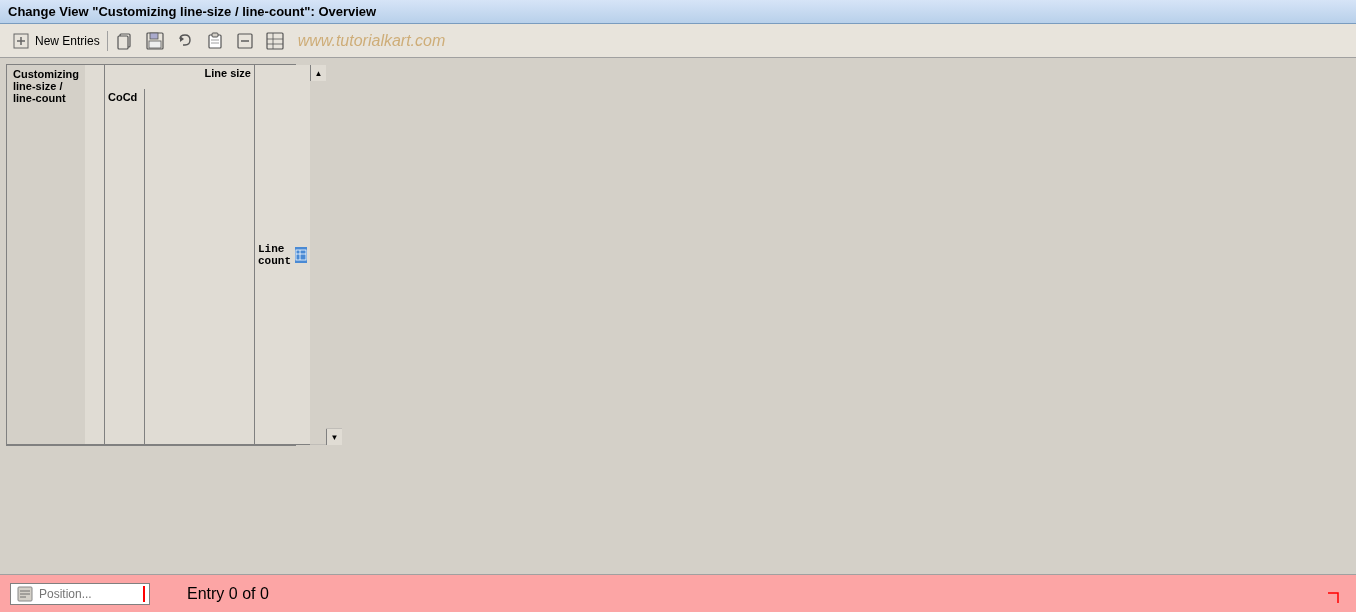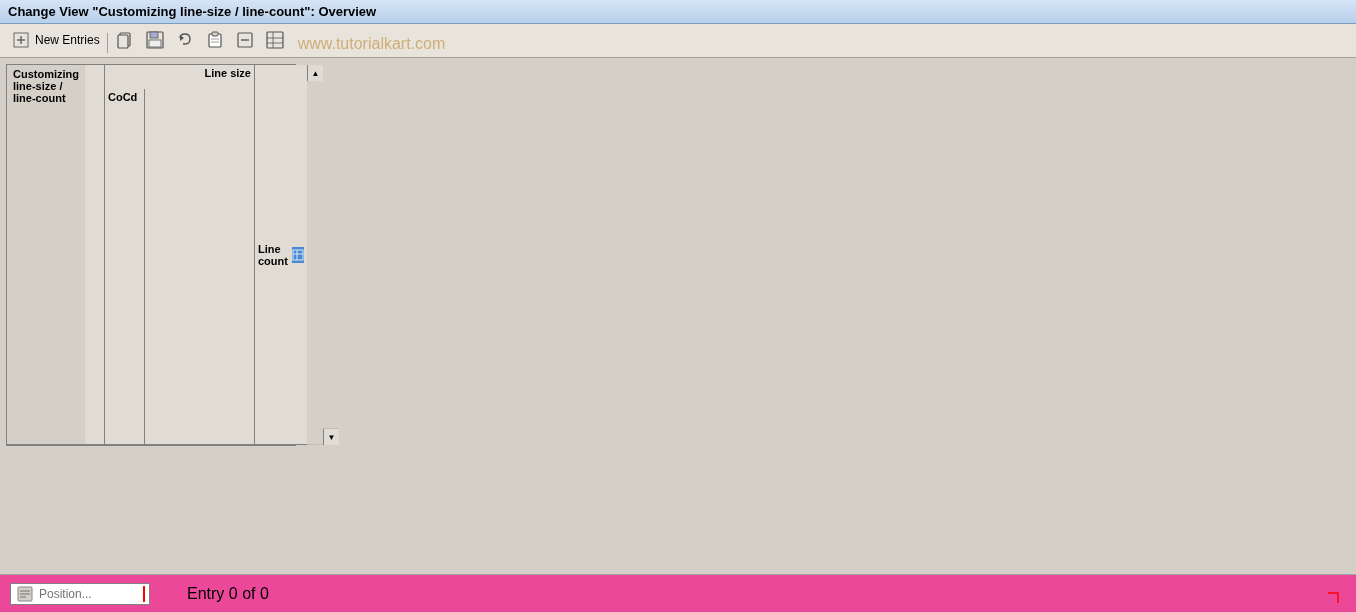--- a/index.html
+++ b/index.html
@@ -22,21 +22,21 @@
       font-weight: bold;
       color: #000;
     }
 
     
     .toolbar {
       background: #e8e4dc;
       border-bottom: 1px solid #a0a0a0;
       padding: 4px 6px;
       display: flex;
-      align-items: flex-end;
+      align-items: center;
       height: 34px;
     }
 
     .toolbar-btn {
       display: flex;
       align-items: center;
       gap: 4px;
       padding: 2px 4px;
       cursor: pointer;
       border: 1px solid transparent;
@@ -55,20 +55,21 @@
     .toolbar-separator {
       width: 1px;
       height: 20px;
       background: #a0a0a0;
       margin: 0 2px;
     }
 
     .watermark {
       color: #c8a060;
       font-size: 16px;
+      font-style: italic;
       margin-left: 8px;
       opacity: 0.8;
     }
 
     
     .main-content {
       background: #d4d0c8;
       padding: 6px;
       flex: 1;
       display: flex;
@@ -128,20 +129,21 @@
     }
 
     .col-linecount {
       flex: 1;
       padding: 2px 3px;
       font-size: 11px;
       font-weight: bold;
       display: flex;
       align-items: center;
       justify-content: space-between;
+      font-family: Liberation Mono, monospace;
     }
 
     .col-linecount-icon {
       width: 16px;
       height: 16px;
       background: #4a8ad4;
       display: flex;
       align-items: center;
       justify-content: center;
       cursor: pointer;
@@ -173,21 +175,21 @@
       font-weight: normal;
     }
 
     .table-row .col-linecount {
       font-weight: normal;
       justify-content: flex-start;
     }
 
     
     .status-bar {
-      background: #ec4899;
+      background: #fca5a5;
       border-top: 1px solid #a0a0a0;
       height: 38px;
       display: flex;
       align-items: center;
       padding: 0 10px;
       gap: 10px;
       position: absolute;
       bottom: 0;
       left: 0;
       right: 0;

